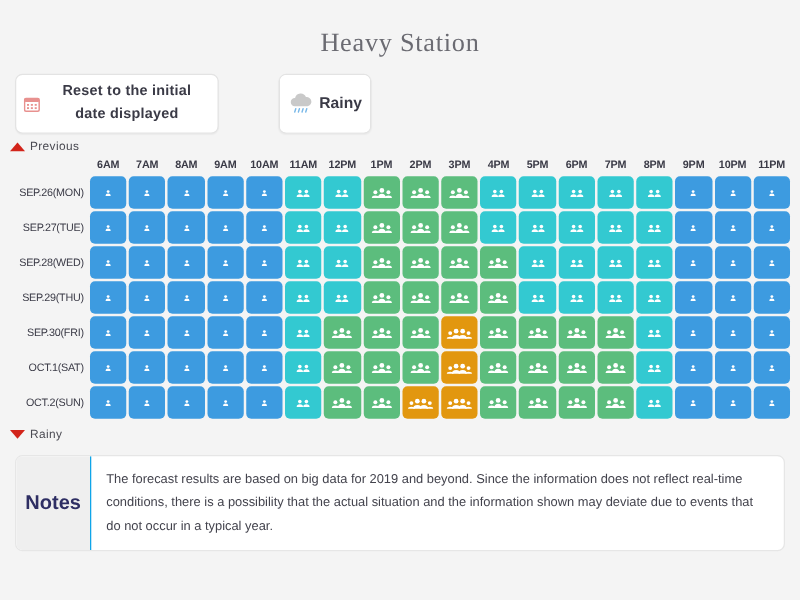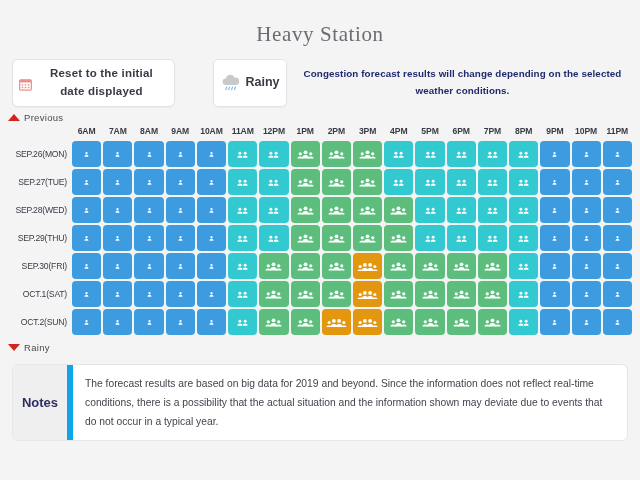--- a/index.html
+++ b/index.html
@@ -27,21 +27,21 @@
     letter-spacing: 0.6px;
     padding-top: 22px;
     padding-bottom: 4px;
   }
 
   
   .controls {
     display: flex;
     align-items: flex-start;
     padding: 8px 12px 0 12px;
-    gap: 10px;
+    gap: 20px;
   }
 
   .reset-btn {
     width: 163px;
     min-height: 48px;
     background: #ffffff;
     border: 1px solid #e3e3e3;
     border-radius: 6px;
     display: flex;
     align-items: center;
@@ -186,24 +186,24 @@
     min-height: 58px;
     overflow: hidden;
   }
   .notes-head {
     width: 60px;
     flex: 0 0 60px;
     background: #efefef;
     display: flex;
     align-items: center;
     justify-content: center;
-    font-size: 13px;
+    font-size: 16px;
     font-weight: bold;
     color: #2e2e63;
-    border-right: 6px solid #0ea5e9;
+    border-right: 1px solid #0ea5e9;
   }
   .notes-body {
     flex: 1;
     padding: 9px 14px 9px 12px;
     font-size: 10.3px;
     line-height: 1.85;
     color: #43434d;
   }
 </style>
 </head>
@@ -243,21 +243,20 @@
             <line x1="16.8" y1="16.4" x2="15.9" y2="19.2"></line>
           </g>
         </svg>
       </span>
       <span class="wlabel">Rainy</span>
     </div>
 
 
   </div>
 
-  <div class="weather-note">Congestion forecast results will change depending on the selected weather conditions.</div>
 </div>
 
 <div class="nav-row">
   <span class="tri-up"></span>
   <span class="nav-label">Previous</span>
 </div>
 
 <div class="grid-wrap">
   <table class="grid">
     <thead>

